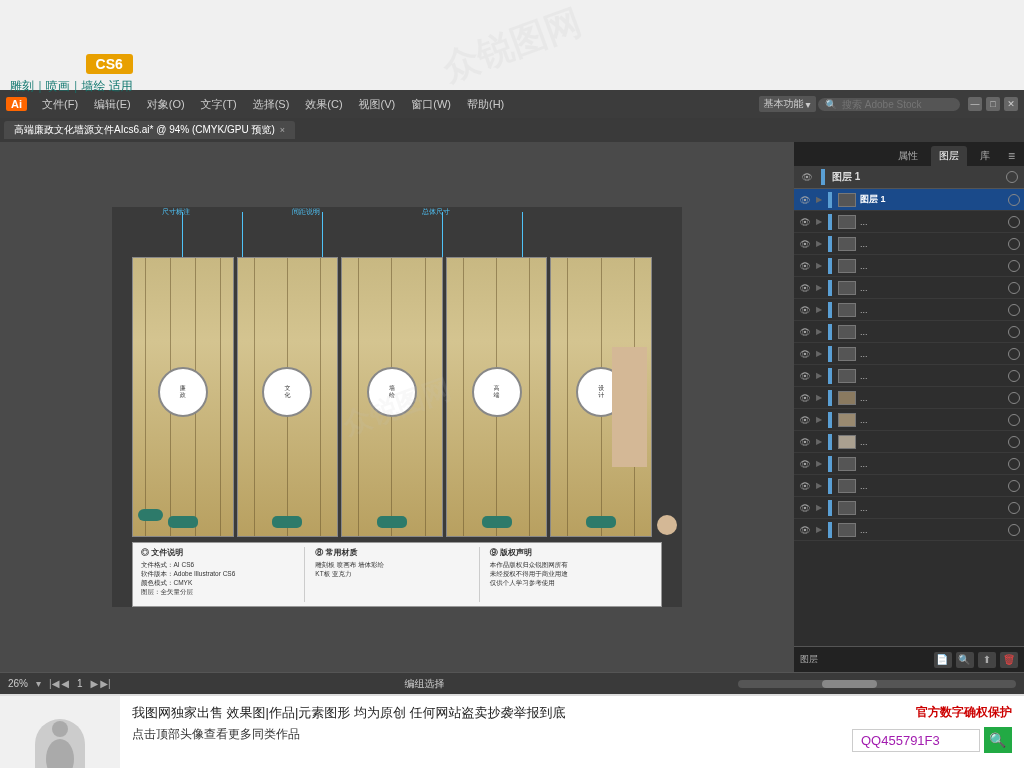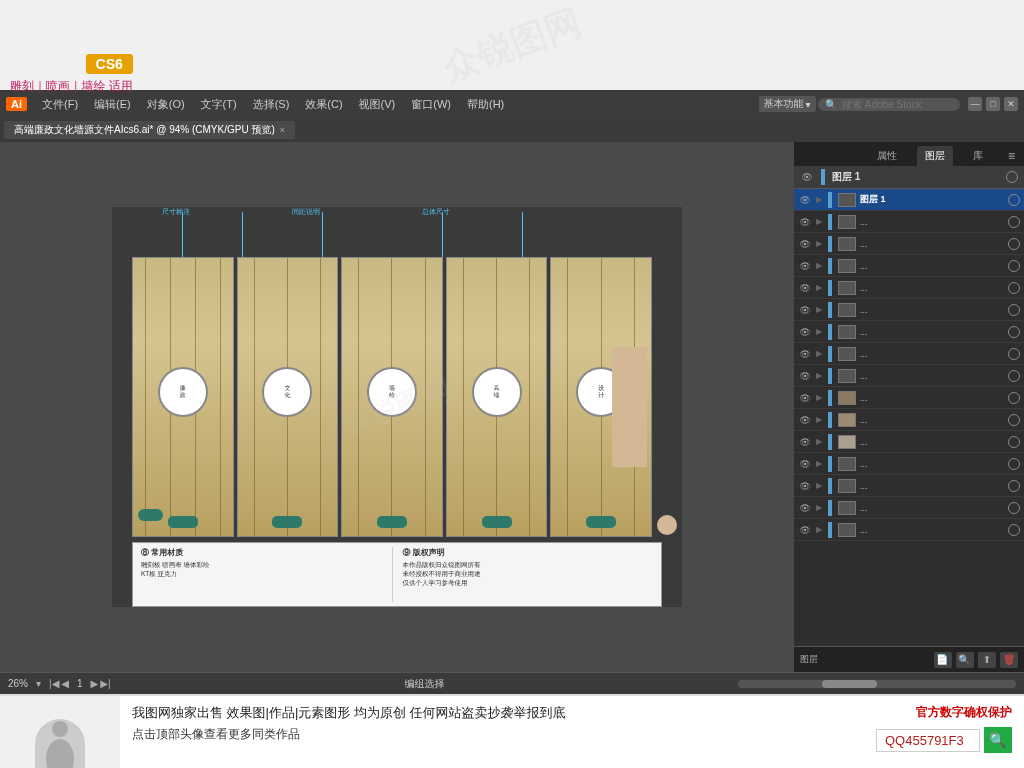--- a/index.html
+++ b/index.html
@@ -39,21 +39,21 @@
     .cs6-badge {
       background: #e8a000;
       color: white;
       font-weight: bold;
       font-size: 14px;
       padding: 2px 10px;
       border-radius: 3px;
     }
     .banner-tags {
       font-size: 12px;
-      color: #be185d;
+      color: #0f766e;
       text-align: center;
     }
     .watermark-overlay {
       position: absolute;
       top: 0; left: 0; right: 0; bottom: 0;
       display: flex;
       align-items: center;
       justify-content: center;
       pointer-events: none;
       opacity: 0.08;
@@ -311,21 +311,21 @@
     
     #right-panel {
       width: 230px;
       background: #2e2e2e;
       display: flex;
       flex-direction: column;
     }
 
     .panel-tabs {
       display: flex;
-      gap: 12px;
+      gap: 5px;
       padding: 4px 4px 0;
       background: #222;
       justify-content: flex-end;
       align-items: center;
     }
     .panel-tab {
       color: #aaa;
       font-size: 10px;
       padding: 3px 8px;
       cursor: pointer;
@@ -580,22 +580,22 @@
     .promo-qq-box {
       display: flex;
       align-items: center;
       gap: 4px;
     }
 
     .promo-qq-input {
       border: 1px solid #ccc;
       padding: 3px 8px;
       font-size: 13px;
-      color: #b91c1c;
-      width: 104px;
+      color: #a21caf;
+      width: 128px;
     }
 
     .promo-qq-search {
       width: 28px;
       height: 26px;
       background: #22aa44;
       display: flex;
       align-items: center;
       justify-content: center;
       cursor: pointer;
@@ -735,20 +735,24 @@
           </div>
         </div>
 
         <div style="position:absolute;right:15px;bottom:70px;">
           <div class="human-head"></div>
           <div class="human-silhouette"></div>
         </div>
 
         <div class="info-box">
           <div class="info-section">
+            <div class="info-section-title">◎ 文件说明</div>
+            <div style="font-size:6.5px;color:#333;line-height:1.4;">文件格式：AI CS6<br>软件版本：Adobe Illustrator CS6<br>颜色模式：CMYK<br>图层：全矢量分层</div>
+          </div>
+          <div class="info-section">
             <div class="info-section-title">⑧ 常用材质</div>
             <div style="font-size:6.5px;color:#333;line-height:1.4;">雕刻板 喷画布 墙体彩绘<br>KT板 亚克力</div>
           </div>
           <div class="info-section">
             <div class="info-section-title">⑨ 版权声明</div>
             <div style="font-size:6.5px;color:#333;line-height:1.4;">本作品版权归众锐图网所有<br>未经授权不得用于商业用途<br>仅供个人学习参考使用</div>
           </div>
         </div>
 
         <div class="canvas-watermark">众锐图网</div>

